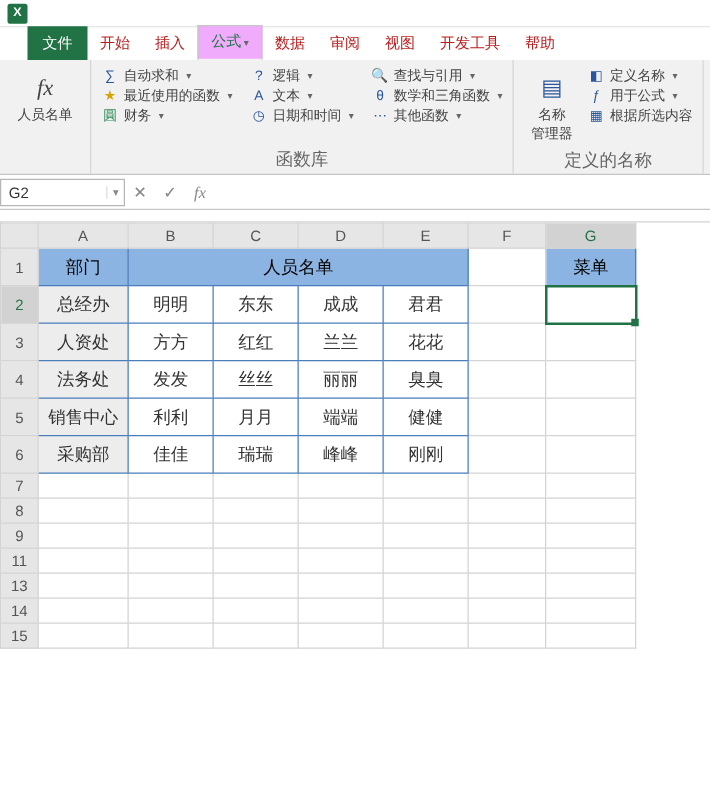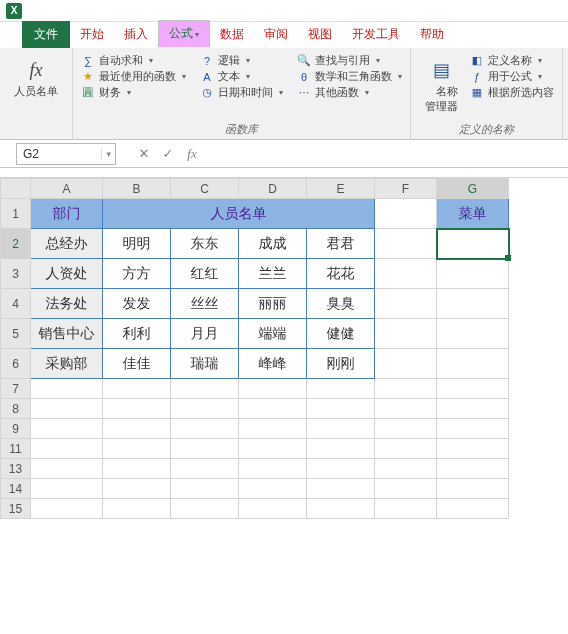--- a/index.html
+++ b/index.html
@@ -11,47 +11,47 @@
 
 
 .ribbon-tabs { background: #fff; height: 26px; display: flex; align-items: flex-end; padding-left: 2px; }
 .ribbon-tab { padding: 4px 10px 5px; font-size: 12px; color: #b91c1c; cursor: pointer; }
 .ribbon-tab.file { background: #217346; color: #fff; padding: 5px 12px; margin-left: 20px; }
 .ribbon-tab.active { border: 1px solid #c5c5c5; border-bottom: 1px solid #f1f1f1; background: #f0abfc; color: #217346; }
 
 
 .ribbon { background: #f1f1f1; border-bottom: 1px solid #c5c5c5; height: 92px; display: flex; }
 .ribbon-group { border-right: 1px solid #d6d6d6; padding: 4px 8px 2px; display: flex; flex-direction: column; justify-content: space-between; }
-.ribbon-group-label { text-align: center; font-size: 11px; color: #666; padding-top: 2px; font-style: italic; }
+.ribbon-group-label { text-align: center; font-size: 14px; color: #666; padding-top: 2px; }
 .ribbon-row { display: flex; align-items: center; gap: 4px; margin: 1px 0; font-size: 11px; color: #444; white-space: nowrap; }
 .ribbon-big { display: flex; flex-direction: column; align-items: center; justify-content: center; padding: 4px 6px; font-size: 11px; color: #444; }
 .ribbon-big .ico { width: 28px; height: 28px; display: flex; align-items: center; justify-content: center; font-size: 18px; }
 .ico-sm { width: 14px; height: 14px; display: inline-flex; align-items: center; justify-content: center; font-size: 11px; }
 .dd { font-size: 8px; margin-left: 2px; color: #666; }
 
 
 .fnbar { display: flex; align-items: center; height: 28px; border-bottom: 1px solid #c5c5c5; background: #fff; }
-.namebox { width: 100px; height: 22px; border: 1px solid #b7b7b7; margin: 0 16px; display: flex; align-items: center; padding-left: 6px; font-size: 12px; background: #fff; }
+.namebox { width: 100px; height: 22px; border: 1px solid #b7b7b7; margin: 0 0; display: flex; align-items: center; padding-left: 6px; font-size: 12px; background: #fff; }
 .namebox .dd2 { margin-left: auto; padding: 0 4px; color: #888; font-size: 9px; border-left: 1px solid #ddd; }
 .fn-btn { width: 24px; text-align: center; color: #888; font-size: 13px; }
 .fn-fx { font-style: italic; font-family: serif; }
 .formula-input { flex: 1; height: 22px; border: none; }
 
 
 .sheet-wrap { position: relative; }
 .sheet { border-collapse: collapse; table-layout: fixed; }
 .sheet th, .sheet td { border: 1px solid #d4d4d4; font-weight: normal; }
 .sheet .colh { background: #e6e6e6; height: 20px; font-size: 12px; color: #555; text-align: center; }
 .sheet .rowh { background: #e6e6e6; width: 30px; font-size: 12px; color: #555; text-align: center; }
 .sheet .corner { background: #e6e6e6; width: 30px; }
 .sheet td.cell { height: 30px; background: #fff; font-size: 14px; text-align: center; padding: 0 4px; }
 .sheet td.emptycell { height: 20px; background: #fff; }
 .colA{width:72px}.colB{width:68px}.colC{width:68px}.colD{width:68px}.colE{width:68px}.colF{width:62px}.colG{width:72px}
 
-.hdr-blue { background: #8cb4e2 !important; border: 1px solid #4a7ebb !important; color: #4c1d95; }
+.hdr-blue { background: #8cb4e2 !important; border: 1px solid #4a7ebb !important; color: #000000; }
 .data-box { border: 1px solid #4a7ebb !important; }
 .dept { background: #ededed !important; border: 1px solid #4a7ebb !important; }
 
 .colh.sel, .rowh.sel { background: #d2d2d2; color: #217346; }
 .active-cell { outline: 2px solid #217346; outline-offset: -1px; position: relative; }
 .fill-handle { position: absolute; right: -3px; bottom: -3px; width: 6px; height: 6px; background: #217346; }
 </style>
 </head>
 <body>
 
@@ -131,21 +131,21 @@
             <span class="dd">▾</span>
           </div>
       </div>
     </div>
     <div class="ribbon-group-label">函数库</div>
   </div>
   <div class="ribbon-group" style="flex-direction:column">
     <div style="display:flex;gap:6px">
       <div class="ribbon-big">
         <span class="ico" style="color:#2a579a">▤</span>
-        <span style="white-space:pre-line;text-align:right">名称
+        <span style="white-space:pre-line;text-align:center">名称
 管理器</span>
       </div>
       <div>
         <div class="ribbon-row">
             <span class="ico-sm" style="color:#2a579a">◧</span>
             <span>定义名称</span>
             <span class="dd">▾</span>
           </div>
         <div class="ribbon-row">
             <span class="ico-sm" style="color:#2a579a">ƒ</span>

